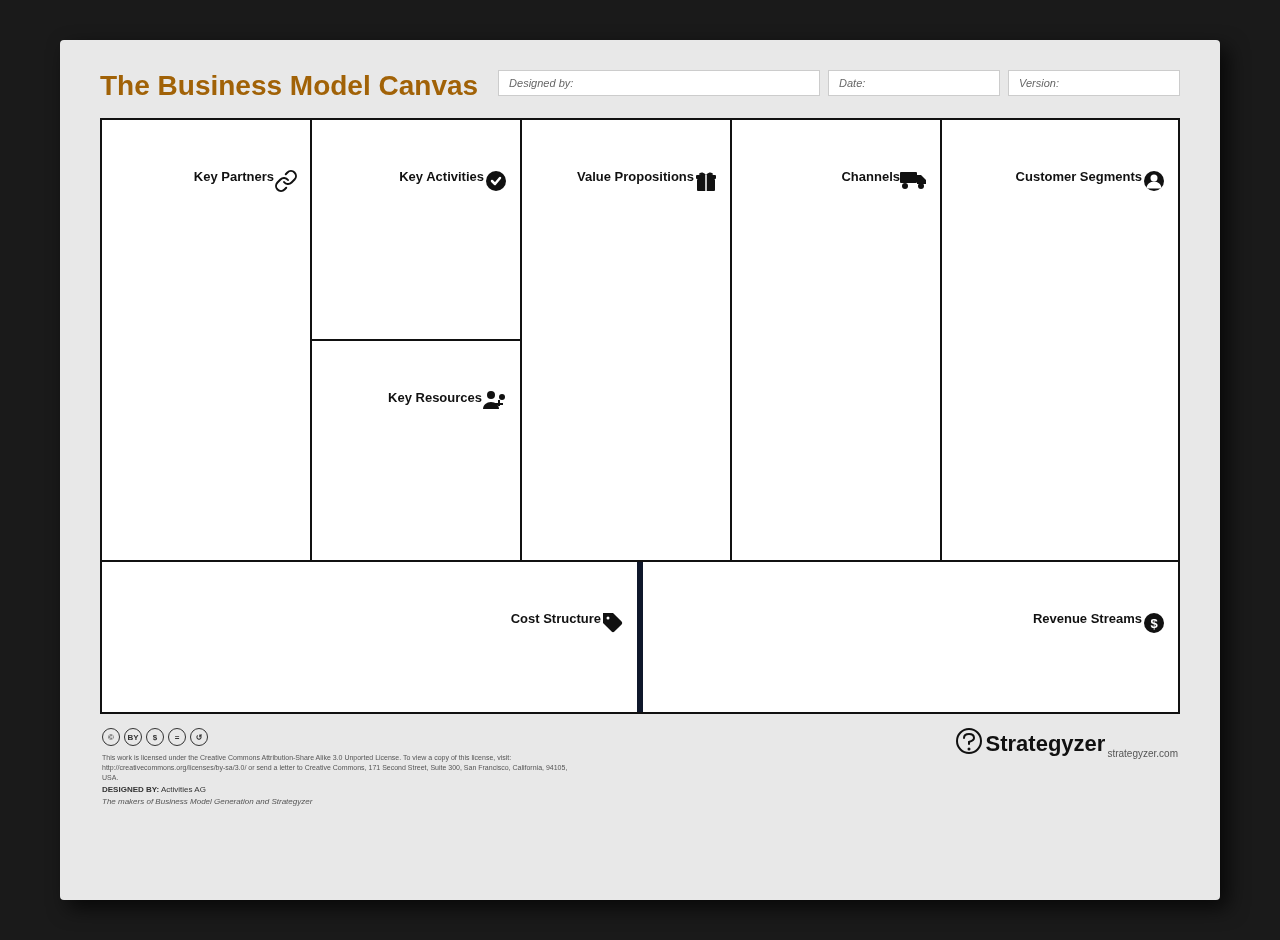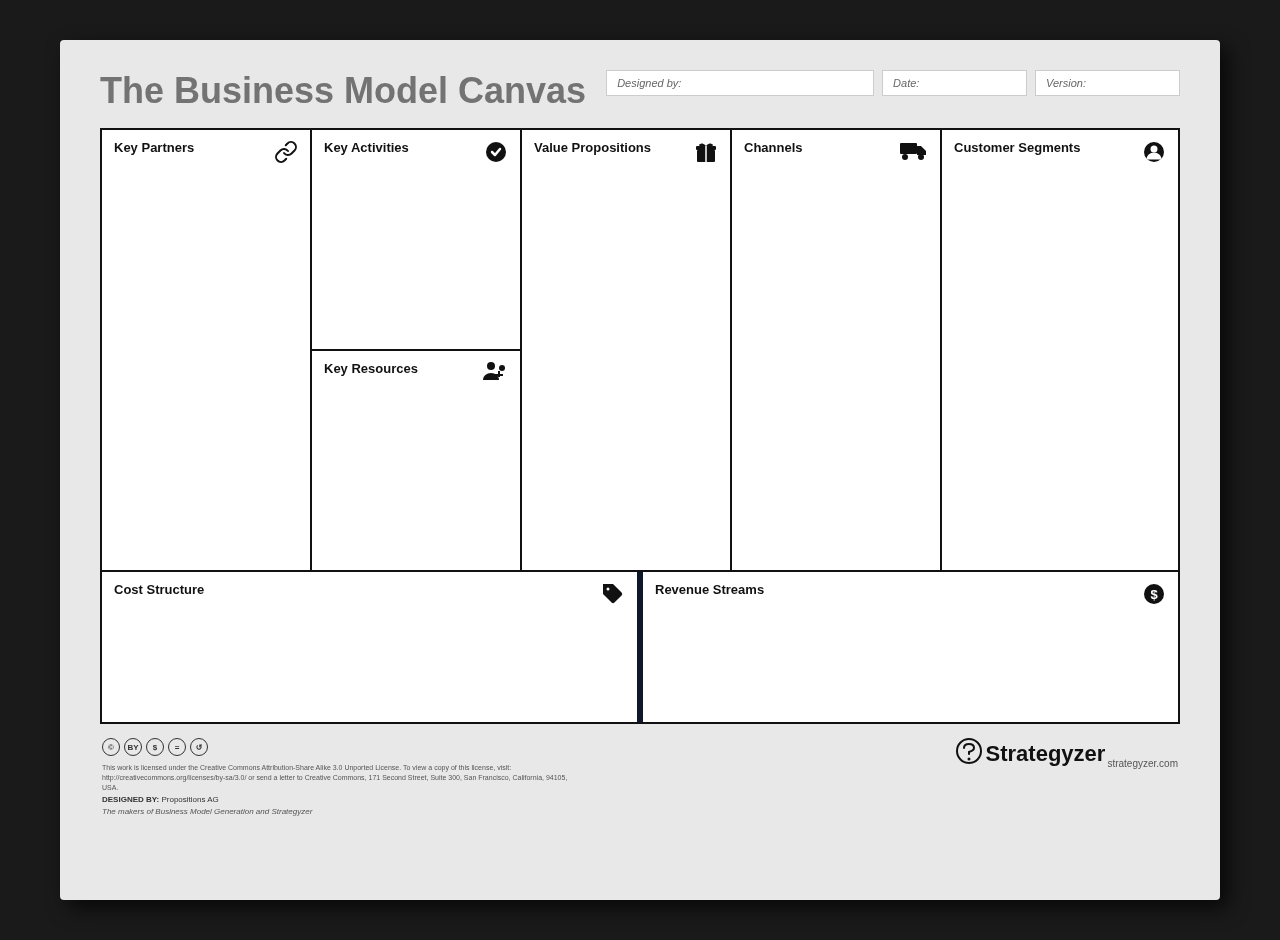--- a/index.html
+++ b/index.html
@@ -19,23 +19,23 @@
       border-radius: 4px;
       box-shadow: 8px 8px 20px rgba(0,0,0,0.7);
     }
     .header-row {
       display: flex;
       align-items: flex-start;
       margin-bottom: 16px;
       gap: 20px;
     }
     .page-title {
-      font-size: 36px;
+      font-size: 28px;
       font-weight: 900;
-      color: #737373;
+      color: #a16207;
       white-space: nowrap;
       flex: 0 0 auto;
     }
     .header-fields {
       display: flex;
       gap: 8px;
       flex: 1;
       align-items: center;
     }
     .header-field {
@@ -64,22 +64,23 @@
       padding: 10px 12px;
       position: relative;
       background: #fff;
     }
     .cell:last-child { border-right: none; }
     .cell-title {
       font-size: 13px;
       font-weight: 700;
       color: #111;
       display: flex;
-      justify-content: space-between;
+      justify-content: flex-end;
       align-items: flex-start;
+      margin-top: 39px;
     }
     .cell-icon {
       font-size: 20px;
       color: #111;
       flex-shrink: 0;
     }
 
     
     .col-key-partners { flex: 0 0 210px; }
     .col-key-activities-resources {
@@ -363,21 +364,21 @@
         <div class="cc-icon">©</div>
         <div class="cc-icon">BY</div>
         <div class="cc-icon">$</div>
         <div class="cc-icon">=</div>
         <div class="cc-icon">↺</div>
       </div>
       <div class="footer-license-text">This work is licensed under the Creative Commons Attribution-Share Alike 3.0 Unported License. To view a copy of this license, visit:
 http://creativecommons.org/licenses/by-sa/3.0/ or send a letter to Creative Commons, 171 Second Street, Suite 300, San Francisco, California, 94105, USA.</div>
       <div class="footer-designed-by">
         <strong>DESIGNED BY:</strong>
-        <span>Propositions AG</span>
+        <span>Activities AG</span>
       </div>
       <div class="footer-tagline">The makers of Business Model Generation and Strategyzer</div>
     </div>
     <div class="footer-right">
       <div class="strategyzer-logo">
         <span class="logo-icon">
           <svg width="26" height="26" viewBox="0 0 26 26" fill="none" xmlns="http://www.w3.org/2000/svg">
             <circle cx="13" cy="13" r="12" stroke="#111" stroke-width="2"></circle>
             <path d="M8 10c0-2.8 2-4 5-4s5 1.5 5 4-2 3-5 4v2" stroke="#111" stroke-width="2" stroke-linecap="round"></path>
             <circle cx="13" cy="21" r="1.5" fill="#111"></circle>

